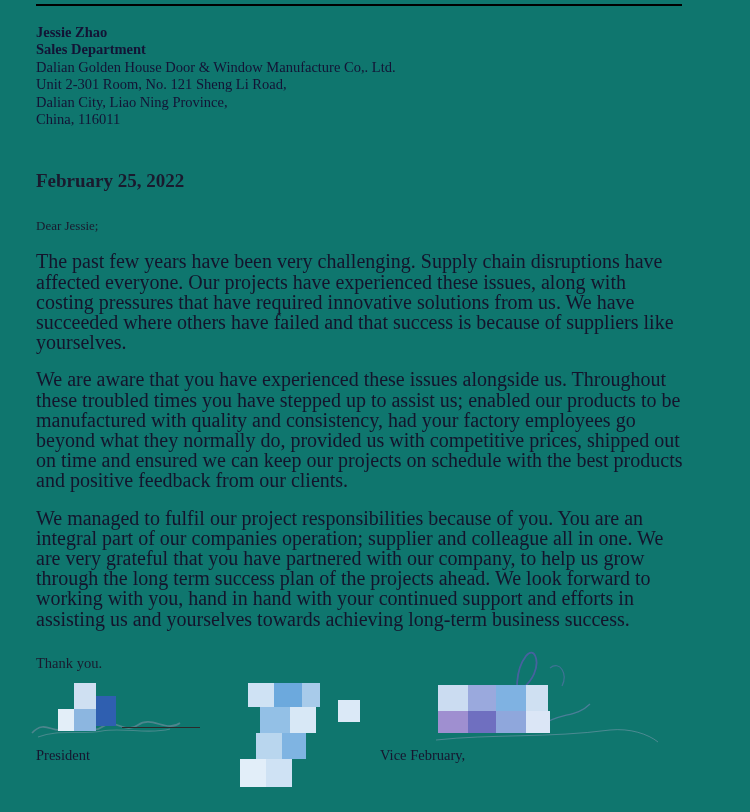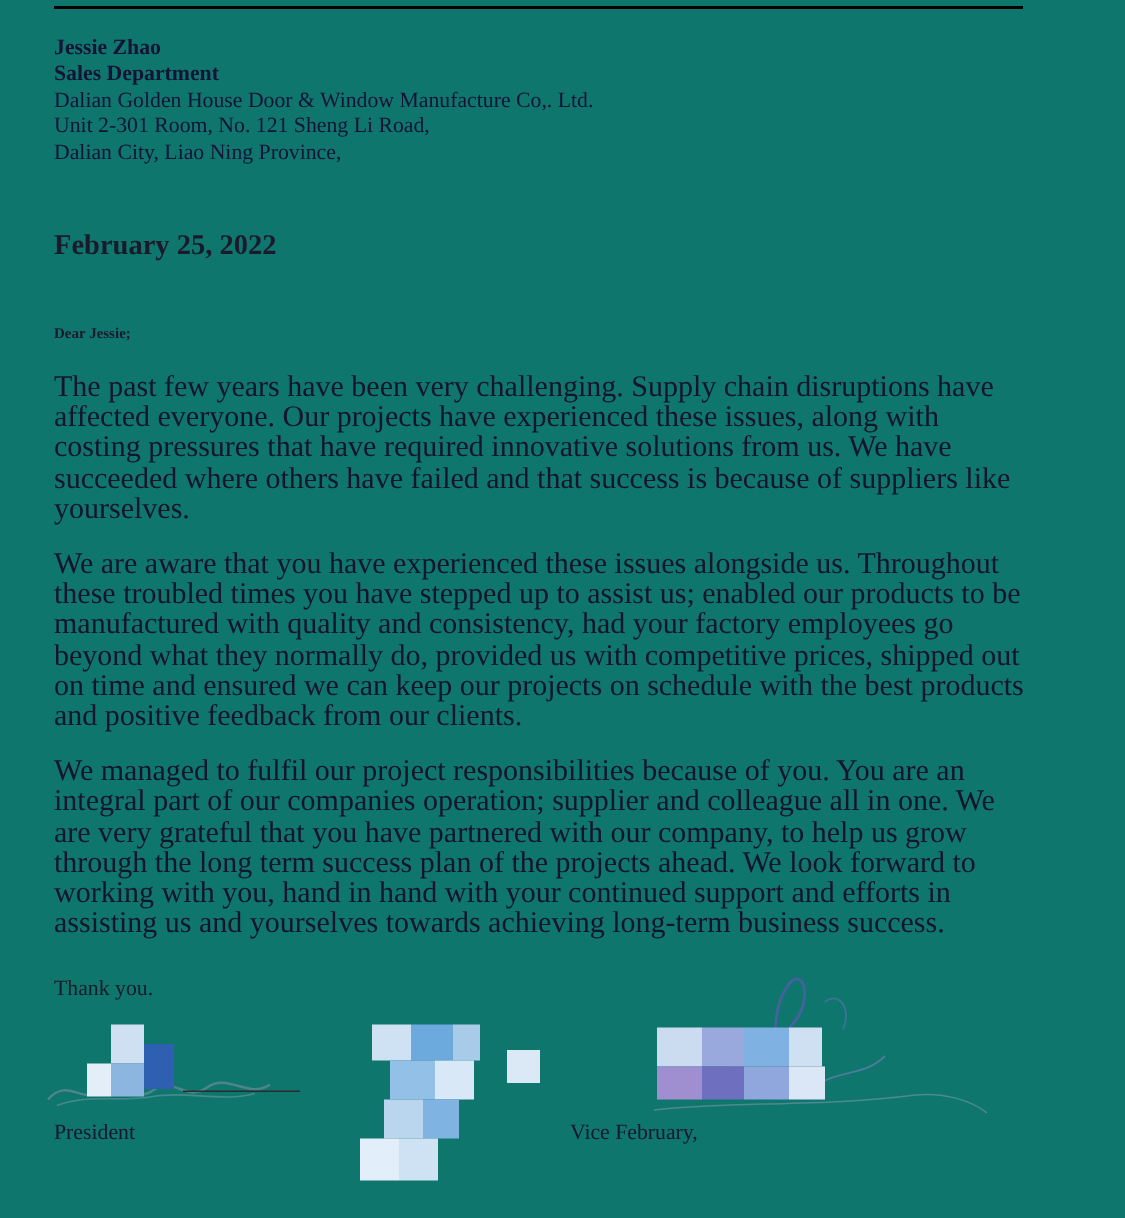--- a/index.html
+++ b/index.html
@@ -49,24 +49,23 @@
   .sender-dept {
     font-weight: bold;
   }
   .date-line {
     margin-top: 44px;
     font-size: 19px;
     line-height: 17px;
     font-weight: bold;
   }
   .salutation {
-    margin-top: 42px;
-    font-size: 10px;
+    margin-top: 28px;
+    font-size: 13px;
     line-height: 17px;
-    font-weight: bold;
   }
   .body-para {
     margin-top: 17px;
     font-size: 20px;
     line-height: 20.2px;
     text-align: left;
     color: #14142c;
   }
   .closing {
     margin-top: 26px;
@@ -111,20 +110,21 @@
   <div class="top-rule"></div>
 
   <div class="letter">
 
     <div class="sender-block">
       <div class="sender-name">Jessie Zhao</div>
       <div class="sender-dept">Sales Department</div>
       <div>Dalian Golden House Door &amp; Window Manufacture Co,. Ltd.</div>
       <div>Unit 2-301 Room, No. 121 Sheng Li Road,</div>
       <div>Dalian City, Liao Ning Province,</div>
+      <div>China, 116011</div>
     </div>
 
     <div class="date-line">February 25, 2022</div>
 
     <div class="salutation">Dear Jessie;</div>
 
     <div class="body-para">The past few years have been very challenging. Supply chain disruptions have affected everyone. Our projects have experienced these issues, along with costing pressures that have required innovative solutions from us. We have succeeded where others have failed and that success is because of suppliers like yourselves.</div>
     <div class="body-para">We are aware that you have experienced these issues alongside us. Throughout these troubled times  you have stepped up to assist us;  enabled our products to be manufactured with quality and consistency, had your factory employees go beyond what they normally do, provided us with competitive prices, shipped out on time and ensured we can keep our projects on schedule with the best products and positive feedback from our clients.</div>
     <div class="body-para">We managed to fulfil our project responsibilities because of you. You are an integral part of our companies operation; supplier and colleague all in one. We are very grateful that you have partnered with our company, to help us grow through the long term success plan of the projects ahead. We look forward to working with you,  hand in hand with your continued support and efforts in assisting us and yourselves towards achieving long-term business success.</div>
 

